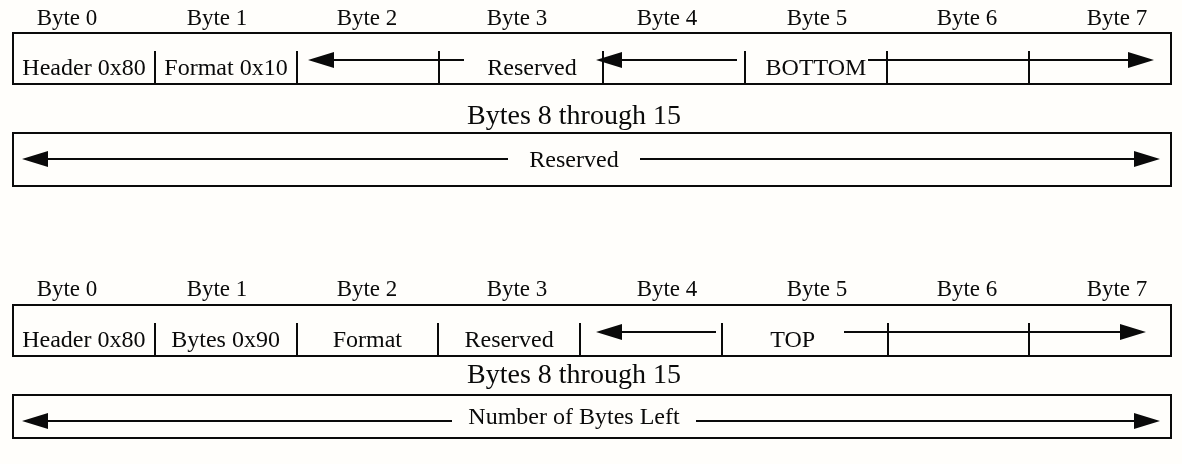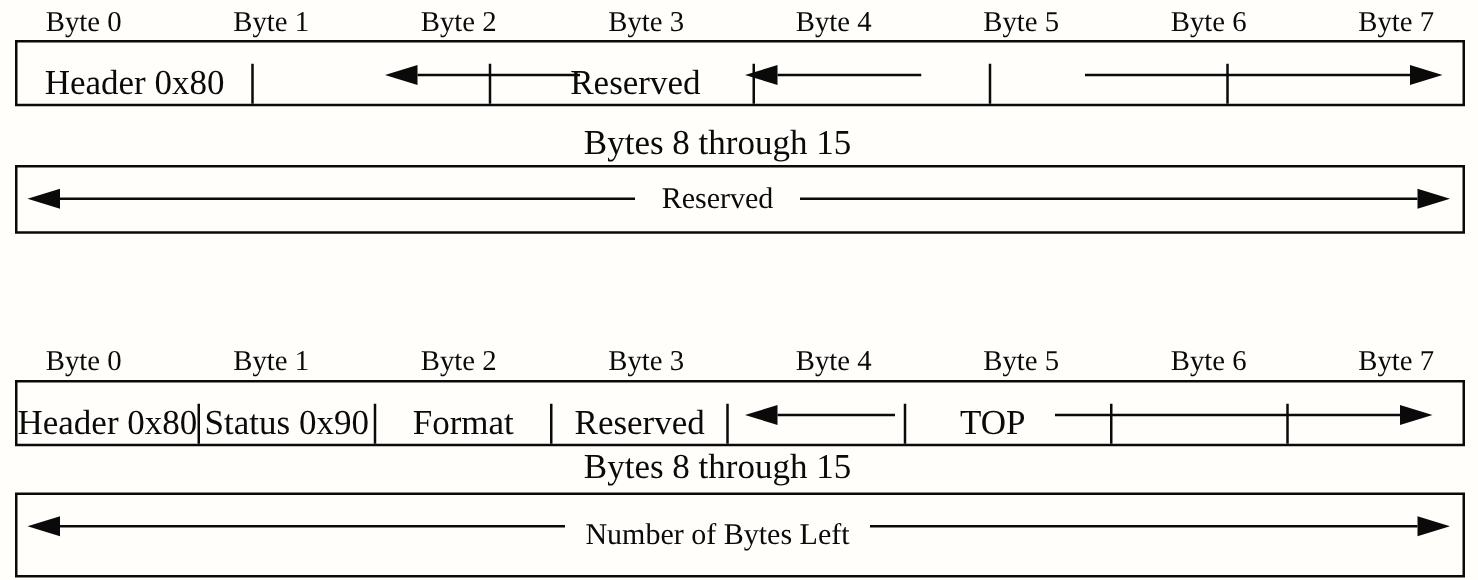--- a/index.html
+++ b/index.html
@@ -18,21 +18,21 @@
   }
   
   .byterow {
     left:12px; width:1160px; height:53px;
     border:2px solid #0a0a0a; box-sizing:border-box;
     display:flex; background:transparent;
   }
   .byterow .cell {
     flex:1 1 0; border-right:2px solid #0a0a0a;
     display:flex; align-items:center; justify-content:center;
-    font-size:28px; white-space:nowrap; overflow:visible;margin-top:17px;
+    font-size:24px; white-space:nowrap; overflow:visible;margin-top:17px;
   }
   .byterow .cell:last-child { border-right:none; }
   .cell.shift-right { padding-left:22px; }
   .cell.shift-left  { padding-right:24px; }
   
   .b815 {
     left:12px; width:1160px; text-align:center; font-size:28px;
     line-height:26px; padding-right:36px; box-sizing:border-box;
     white-space:nowrap;
   }
@@ -63,23 +63,25 @@
     <span>Byte 2</span>
     <span>Byte 3</span>
     <span>Byte 4</span>
     <span>Byte 5</span>
     <span>Byte 6</span>
     <span>Byte 7</span>
   </div>
 
   <div class="abs byterow" style="top:32px">
     <div class="cell">Header 0x80</div>
+    <div class="cell">Format 0x10</div>
     <div class="cell"></div>
     <div class="cell shift-right">Reserved</div>
     <div class="cell"></div>
+    <div class="cell">BOTTOM</div>
     <div class="cell"></div>
     <div class="cell"></div>
   </div>
 
   <svg class="arrows" style="top:32px" width="1160" height="53" viewBox="0 0 1160 53">
     <g>
       <polygon points="296,28 322,20 322,36"></polygon>
       <line x1="322" y1="28" x2="452" y2="28"></line>
     </g>
     <g>
@@ -114,21 +116,21 @@
     <span>Byte 2</span>
     <span>Byte 3</span>
     <span>Byte 4</span>
     <span>Byte 5</span>
     <span>Byte 6</span>
     <span>Byte 7</span>
   </div>
 
   <div class="abs byterow" style="top:304px">
     <div class="cell">Header 0x80</div>
-    <div class="cell">Status 0x90</div>
+    <div class="cell">Bytes 0x90</div>
     <div class="cell">Format</div>
     <div class="cell">Reserved</div>
     <div class="cell"></div>
     <div class="cell shift-left">TOP</div>
     <div class="cell"></div>
     <div class="cell"></div>
   </div>
 
   <svg class="arrows" style="top:304px" width="1160" height="53" viewBox="0 0 1160 53">
     <g>
@@ -136,21 +138,21 @@
       <line x1="610" y1="28" x2="704" y2="28"></line>
     </g>
     <g>
       <line x1="832" y1="28" x2="1108" y2="28"></line>
       <polygon points="1134,28 1108,20 1108,36"></polygon>
     </g>
   </svg>
 
   <div class="abs b815" style="top:361px">Bytes 8 through 15</div>
 
-  <div class="abs fullbox" style="top:394px; height:68px">
+  <div class="abs fullbox" style="top:394px; height:45px">
     <div class="fieldlabel">Number of Bytes Left</div>
   </div>
   <svg class="arrows" style="top:394px" width="1160" height="54" viewBox="0 0 1160 54">
     <g>
       <polygon points="10,27 36,19 36,35"></polygon>
       <line x1="36" y1="27" x2="440" y2="27"></line>
     </g>
     <g>
       <line x1="684" y1="27" x2="1122" y2="27"></line>
       <polygon points="1148,27 1122,19 1122,35"></polygon>

